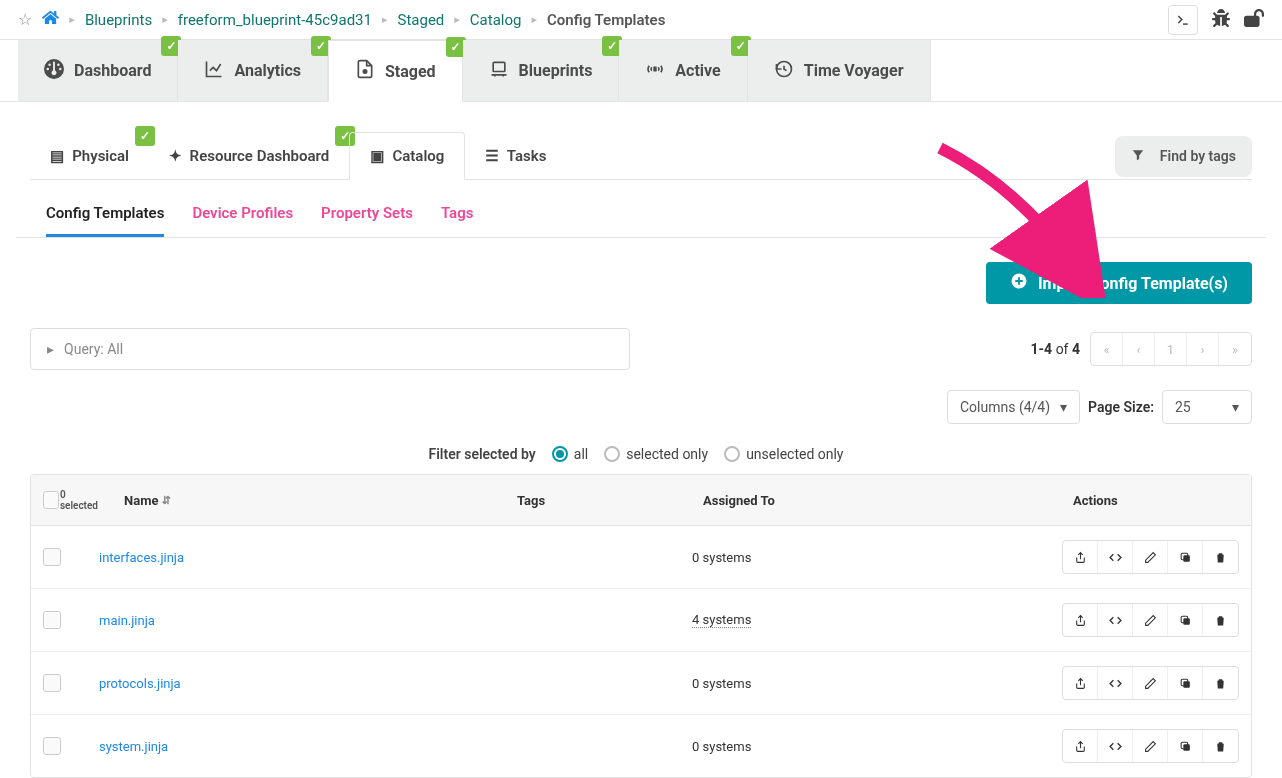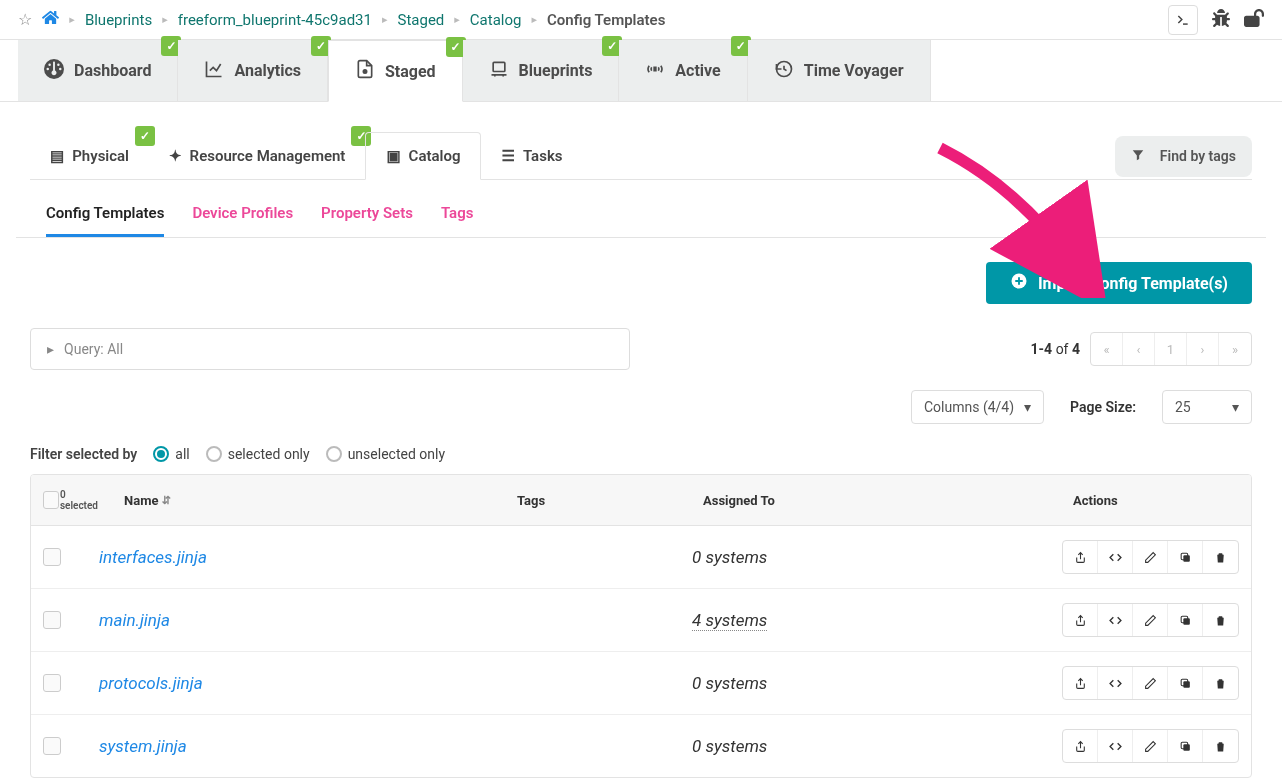--- a/index.html
+++ b/index.html
@@ -48,41 +48,41 @@
 
 .query-row { display:flex; align-items:center; padding: 14px 30px; gap: 20px;}
 .query-box { flex: 0 0 600px; border:1px solid #ddd; border-radius:4px; padding: 12px 16px; color:#888; display:flex; align-items:center; gap:10px; cursor:pointer;}
 .pager-wrap { margin-left:auto; display:flex; align-items:center; gap: 10px; justify-content: space-between;}
 .pager-info { font-size:14px;}
 .pager-btns { display:flex; border:1px solid #ddd; border-radius:4px; overflow:hidden;}
 .pager-btns > div { width:32px; height:32px; display:flex; align-items:center; justify-content:center; border-right:1px solid #eee; color:#bbb; font-size:13px; cursor:pointer;}
 .pager-btns > div:last-child { border-right:none;}
 
 
-.cols-row { display:flex; justify-content:flex-end; align-items:center; gap: 26px; padding: 6px 30px 18px 30px;}
+.cols-row { display:flex; justify-content:flex-end; align-items:center; gap: 8px; padding: 6px 30px 18px 30px;}
 .select-box { border:1px solid #ddd; border-radius:4px; padding: 8px 12px; display:flex; align-items:center; gap:10px; color:#555; cursor:pointer; min-width:90px; justify-content:space-between;}
 .ps-label { color:#333; font-weight:600;}
 
 
-.filter-row { display:flex; align-items:center; gap: 16px; padding: 4px 30px 12px 30px; color:#444;}
+.filter-row { display:flex; align-items:center; gap: 16px; padding: 4px 30px 12px 20px; color:#444;justify-content:center;}
 .radio { width:16px; height:16px; border:2px solid #bbb; border-radius:50%; display:inline-block; position:relative;}
 .radio.checked { border-color:#0097a7;}
 .radio.checked::after { content:""; position:absolute; inset:2px; background:#0097a7; border-radius:50%;}
 .radio-label { display:flex; align-items:center; gap:6px; font-size:14px; cursor:pointer;}
 
 
 .tbl { border:1px solid #e3e3e3; border-radius:4px; margin: 0 30px 8px 30px; overflow:hidden;}
 .tbl-head { display:flex; background:#f7f7f7; border-bottom:1px solid #e3e3e3; font-weight:700; font-size:13px; color:#333;}
 .tbl-head .th, .tbl-row .td { padding: 14px 12px; display:flex; align-items:center;}
 .col-chk { flex: 0 0 56px; flex-direction:row; gap:1px; font-size:10px; font-weight:600; color:#555;}
 .col-name { flex: 1 1 420px;}
 .col-tags { flex: 0 0 186px;}
 .col-assigned { flex: 0 0 370px;}
 .col-actions { flex: 0 0 190px; justify-content:flex-start;}
-.tbl-row { display:flex; border-bottom:1px solid #eee; font-size:17px;font-style:italic;}
+.tbl-row { display:flex; border-bottom:1px solid #eee; font-size:13px;}
 .tbl-row:last-child { border-bottom:none;}
 .tbl-row .link { color:#1E88E5; cursor:pointer;}
 .checkbox { width:18px; height:18px; border:1px solid #ccc; border-radius:3px; background:#fafafa;}
 .action-grp { display:flex; border:1px solid #ddd; border-radius:4px; overflow:hidden;}
 .action-grp > div { width:35px; height:32px; display:flex; align-items:center; justify-content:center; border-right:1px solid #eee; cursor:pointer; color:#333; font-size:13px;}
 .action-grp > div:last-child { border-right:none;}
 .dotted-under { border-bottom:1px dotted #888;}
 </style>
 </head>
 <body>
@@ -193,21 +193,21 @@
 <div class="sub-tabs-row">
   <div class="sub-tabs">
     <div class="sub-tab">
       <span class="sub-badge">✓</span>
       <span class="sticon">▤</span>
       <span>Physical</span>
     </div>
     <div class="sub-tab">
       <span class="sub-badge">✓</span>
       <span class="sticon">✦</span>
-      <span>Resource Management</span>
+      <span>Resource Dashboard</span>
     </div>
     <div class="sub-tab active">
       <span class="sticon">▣</span>
       <span>Catalog</span>
     </div>
     <div class="sub-tab">
       <span class="sticon">☰</span>
       <span>Tasks</span>
     </div>
   </div>

